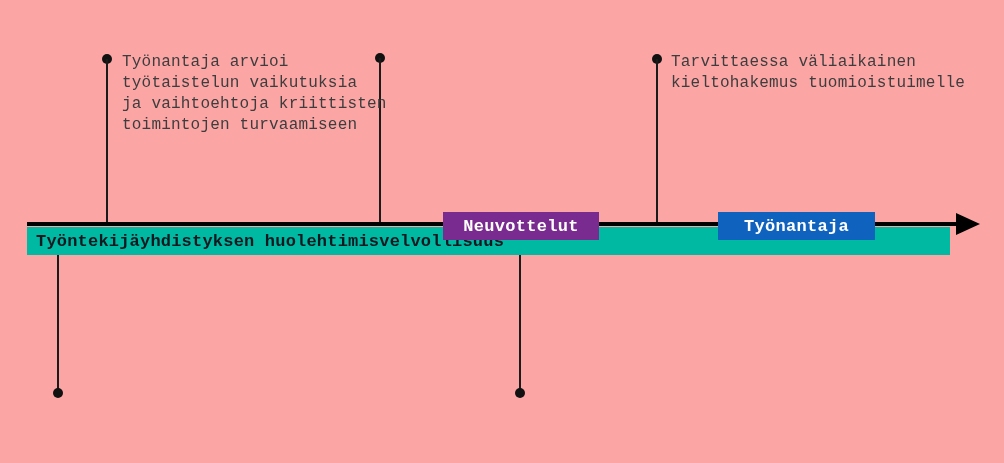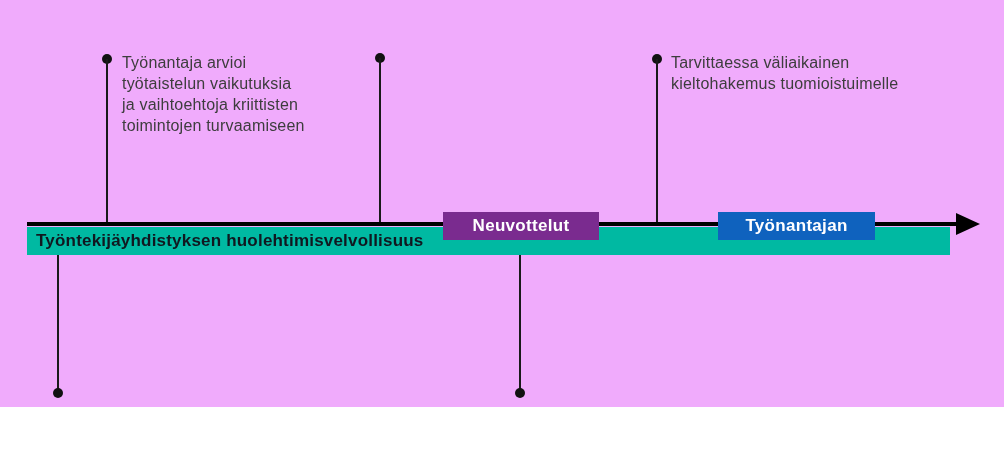--- a/index.html
+++ b/index.html
@@ -1,20 +1,20 @@
 <!DOCTYPE html>
 <html><head>
 <meta charset="utf-8">
 <style>
   html,body{margin:0;padding:0;background:#ffffff;}
   .canvas{
     position:relative;
-    width:1004px;height:407px;
-    background:#f0abfc;
-    font-family:Liberation Sans, sans-serif;
+    width:1004px;height:463px;
+    background:#fca5a5;
+    font-family:Liberation Mono, monospace;
     overflow:hidden;
   }
   .note{
     position:absolute;
     font-size:16px;
     line-height:21px;
     color:#3d3d3d;
     white-space:pre-line;
     letter-spacing:0.2px;
   }
@@ -105,15 +105,15 @@
 
   <div class="axis-line"></div>
   <div class="axis-arrow"></div>
 
   <div class="duty-bar">
     <span>Työntekijäyhdistyksen huolehtimisvelvollisuus</span>
   </div>
 
   <div class="phase phase-negotiations">Neuvottelut</div>
 
-  <div class="phase phase-action">Työnantajan</div>
+  <div class="phase phase-action">Työnantaja</div>
 
 </div>
 
 </body></html>

